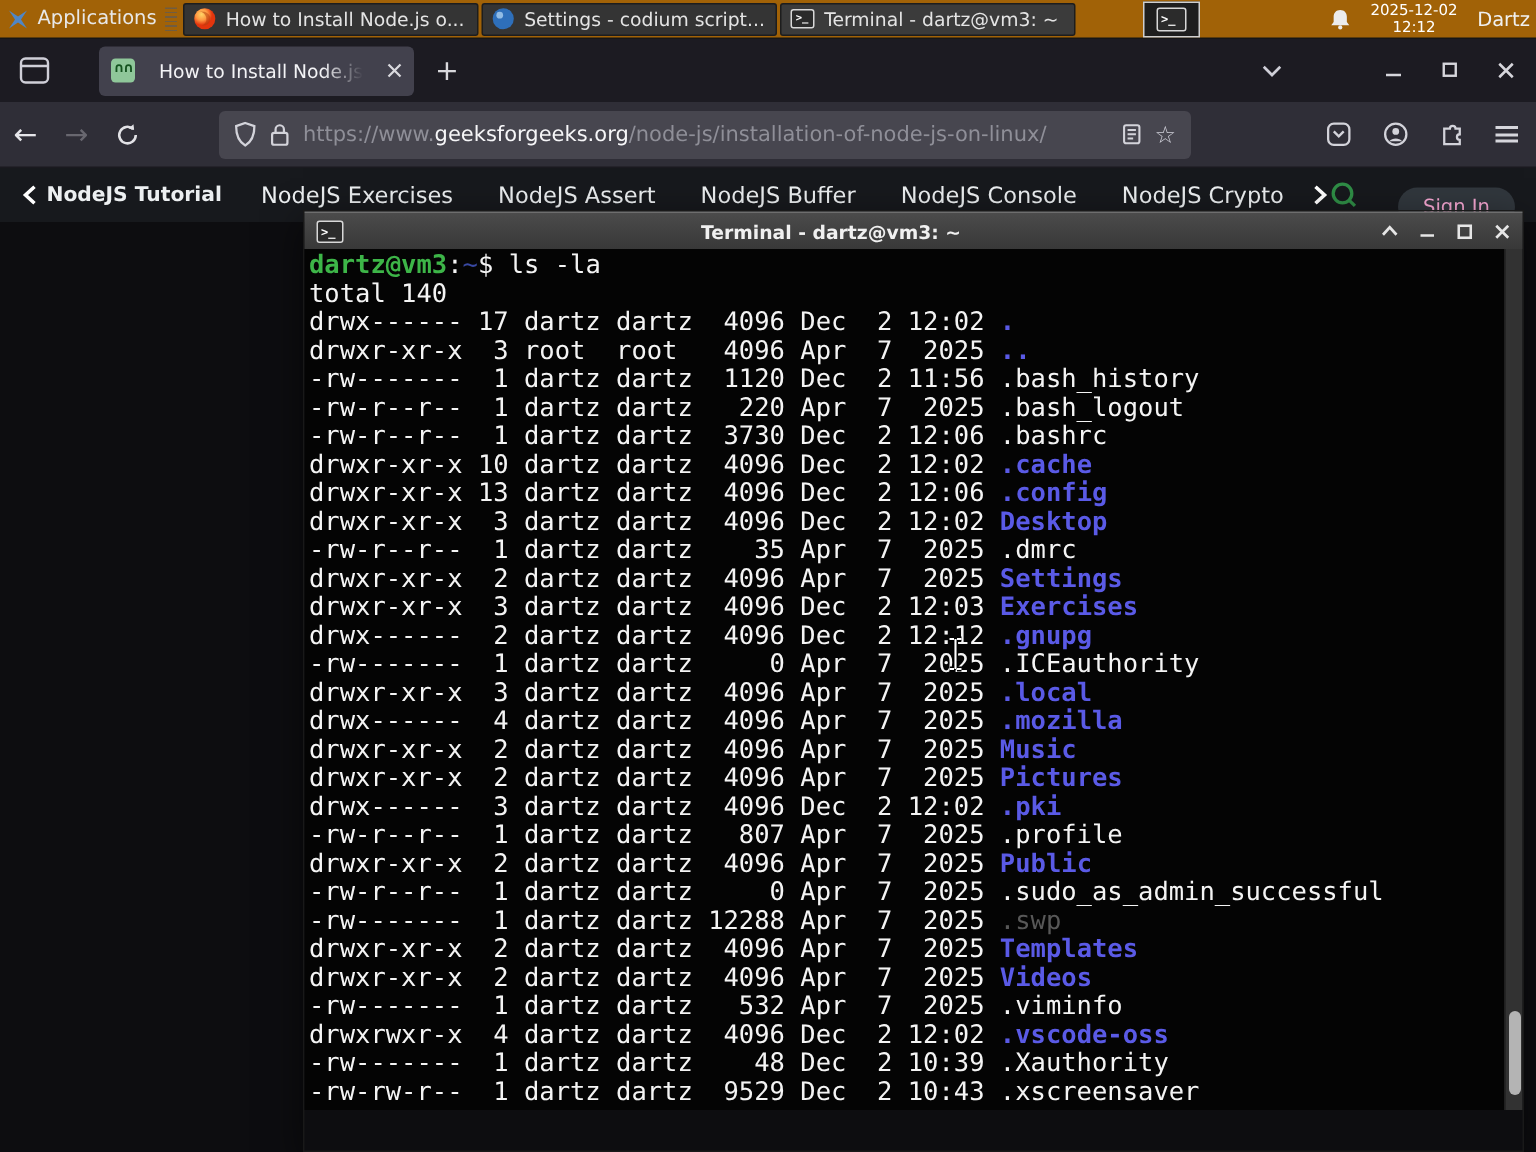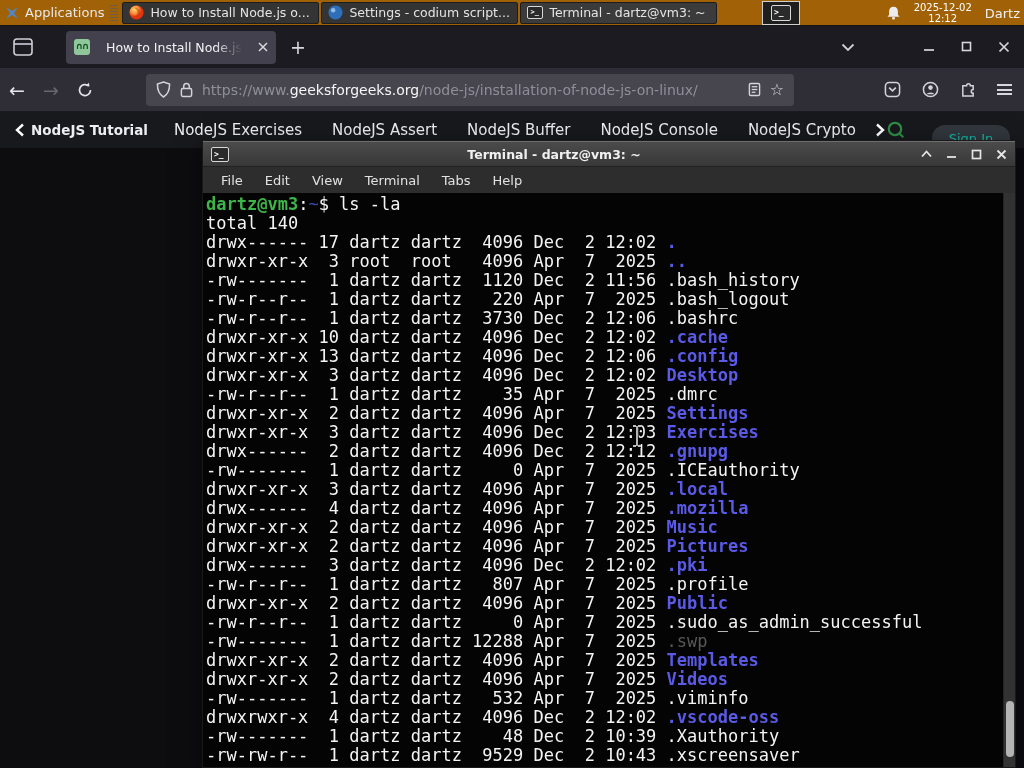--- a/index.html
+++ b/index.html
@@ -65,21 +65,21 @@
                    height:2px; background:#d6d6dc; }
 
   
   .gfgnav { height:36px; background:#17191d; display:flex; align-items:center;
             padding:0 14px; color:#eceff1; }
   .gfg-active { font-size:13.5px; font-weight:bold; margin:0 6px 0 6px; white-space:nowrap; }
   .gfg-links { display:flex; gap:30px; margin-left:20px; font-size:15px;
                white-space:nowrap; overflow:hidden; align-items:center; }
   .gfg-right { margin-left:auto; display:flex; align-items:center; gap:26px; }
   .signin { width:78px; height:26px; border-radius:14px; background:#31373d;
-            color:#14b8a6; font-size:13px; display:flex; align-items:center;
+            color:#f9a8d4; font-size:13px; display:flex; align-items:center;
             justify-content:center;margin-top:16px; }
   .page { position:absolute; left:0; top:122px; width:1024px; height:620px; background:#0d0d10; }
 
   
   .termwin { position:absolute; left:202px; top:140px; width:814px; height:628px;
              z-index:10; border:1px solid #191919; box-shadow:0 8px 24px rgba(0,0,0,.55); }
   .titlebar { height:25px; background:linear-gradient(#4b4b4b,#383838);
               border-top:1px solid #6e6e6e; display:flex; align-items:center;
               padding:0 8px; position:relative; }
   .titlebar .title { position:absolute; left:0; right:110px; text-align:center;
@@ -321,28 +321,20 @@
             <rect x="1.5" y="1.5" width="8" height="8" fill="none" stroke="#e6e6e6" stroke-width="1.7"></rect>
           </svg>
       </span>
       <span>
         <svg width="11" height="11" viewBox="0 0 11 11">
             <path d="M1.5 1.5 L9.5 9.5 M9.5 1.5 L1.5 9.5" stroke="#e6e6e6" stroke-width="1.8"></path>
           </svg>
       </span>
     </div>
   </div>
-  <div class="menubar" id="term-menu">
-      <span>File</span>
-      <span>Edit</span>
-      <span>View</span>
-      <span>Terminal</span>
-      <span>Tabs</span>
-      <span>Help</span>
-    </div>
   <div class="termbody">
     <pre id="term-pre"><span class="green">dartz@vm3</span>:<span class="tilde">~</span>$ ls -la
 total 140
 drwx------ 17 dartz dartz  4096 Dec  2 12:02 <span class="blue">.</span>
 drwxr-xr-x  3 root  root   4096 Apr  7  2025 <span class="blue">..</span>
 -rw-------  1 dartz dartz  1120 Dec  2 11:56 .bash_history
 -rw-r--r--  1 dartz dartz   220 Apr  7  2025 .bash_logout
 -rw-r--r--  1 dartz dartz  3730 Dec  2 12:06 .bashrc
 drwxr-xr-x 10 dartz dartz  4096 Dec  2 12:02 <span class="blue">.cache</span>
 drwxr-xr-x 13 dartz dartz  4096 Dec  2 12:06 <span class="blue">.config</span>

